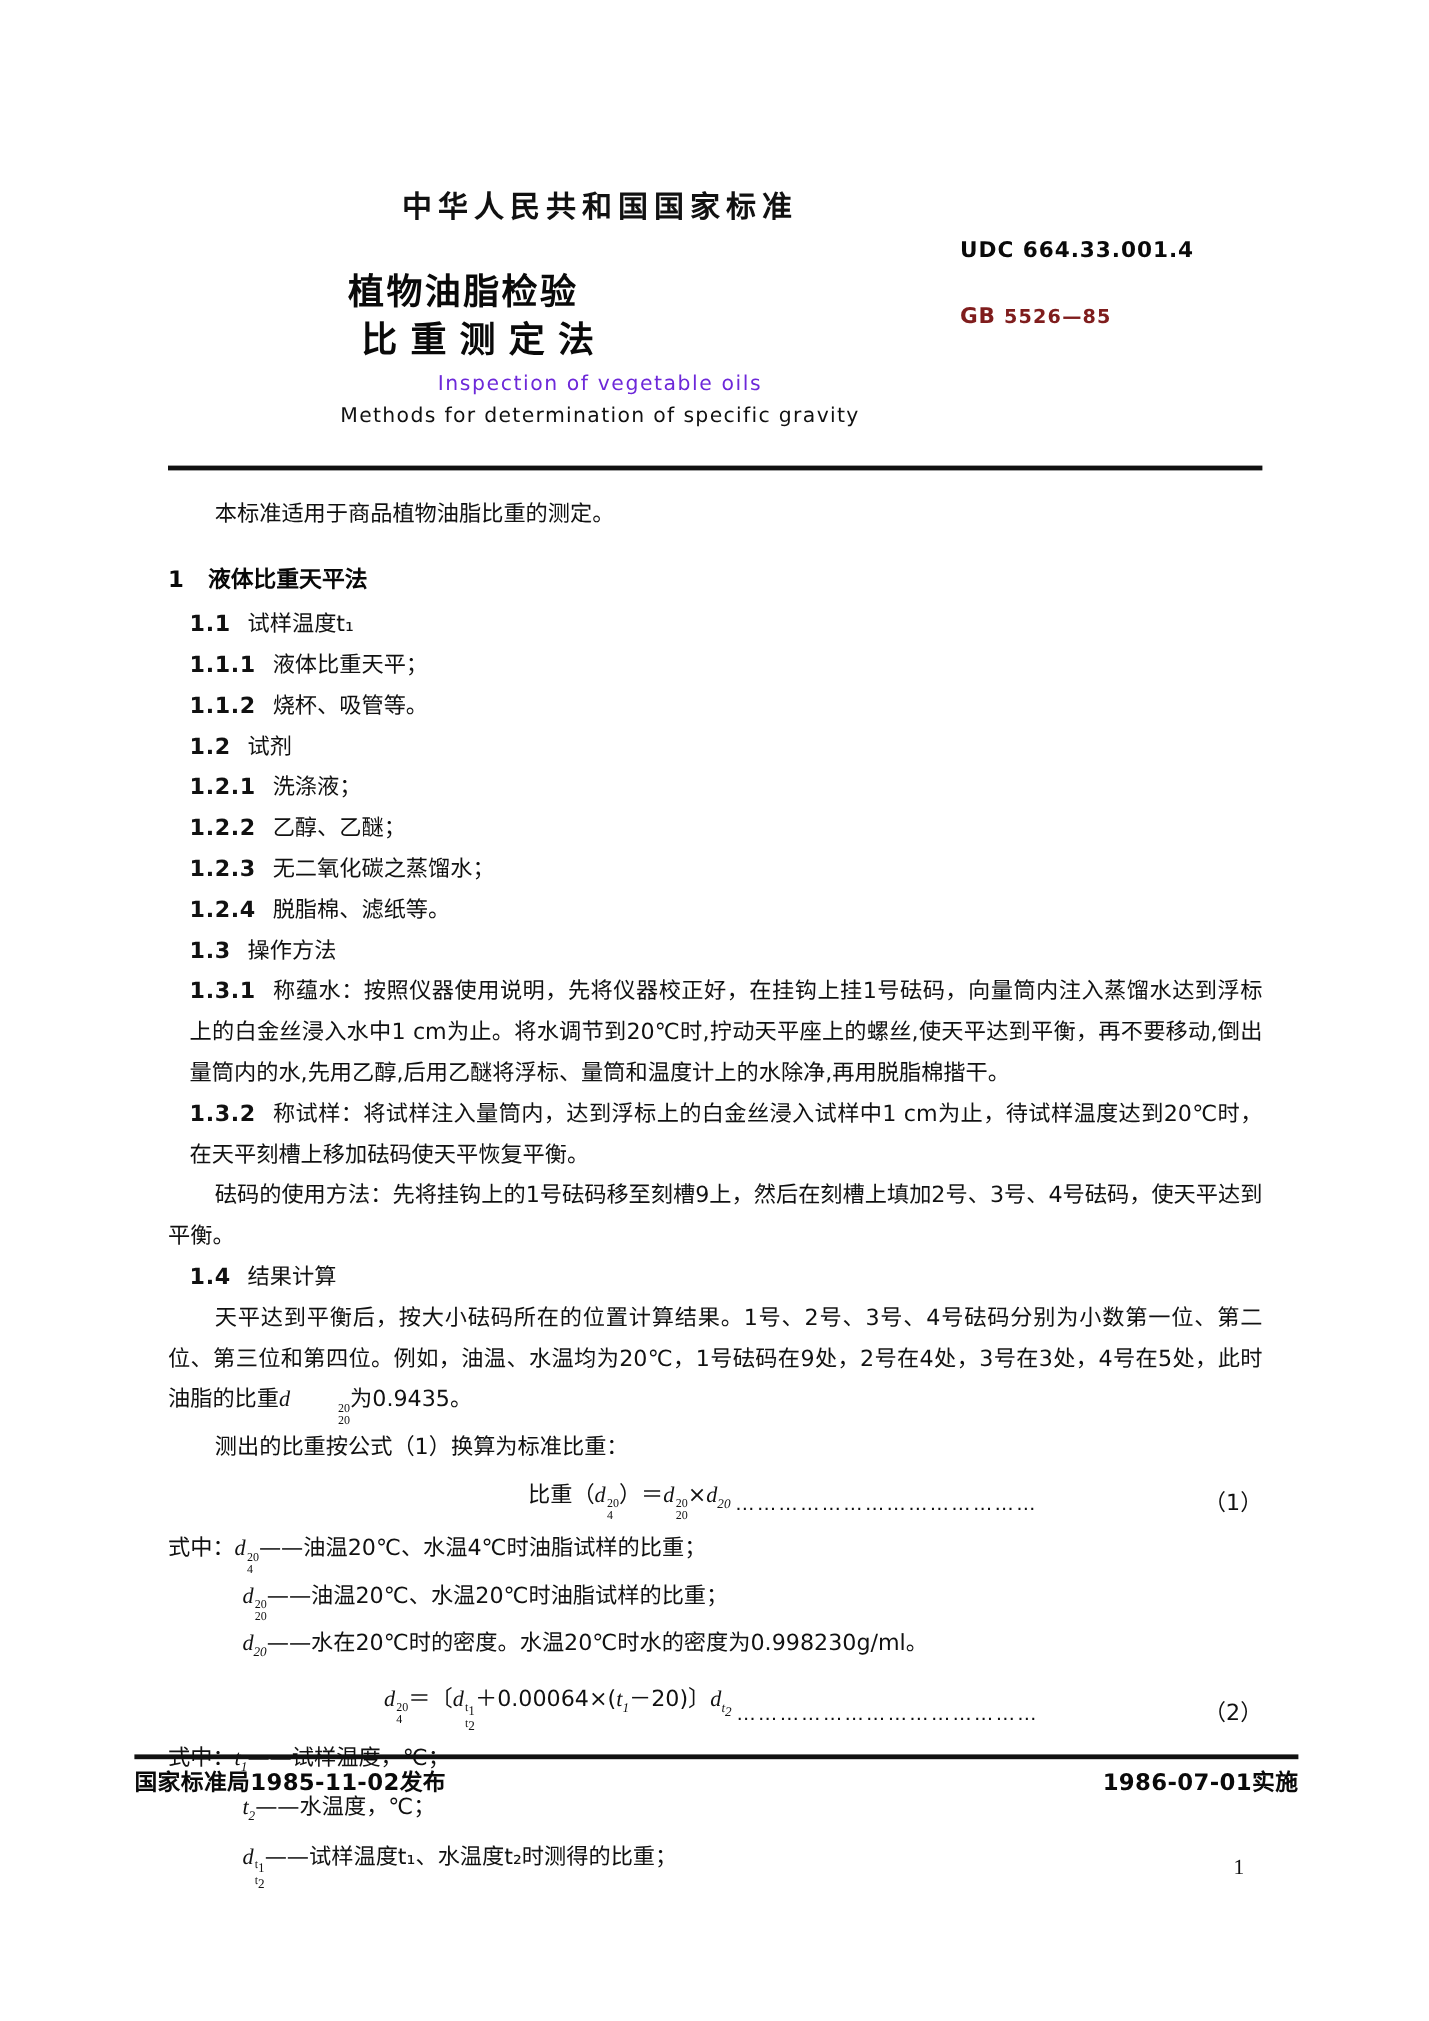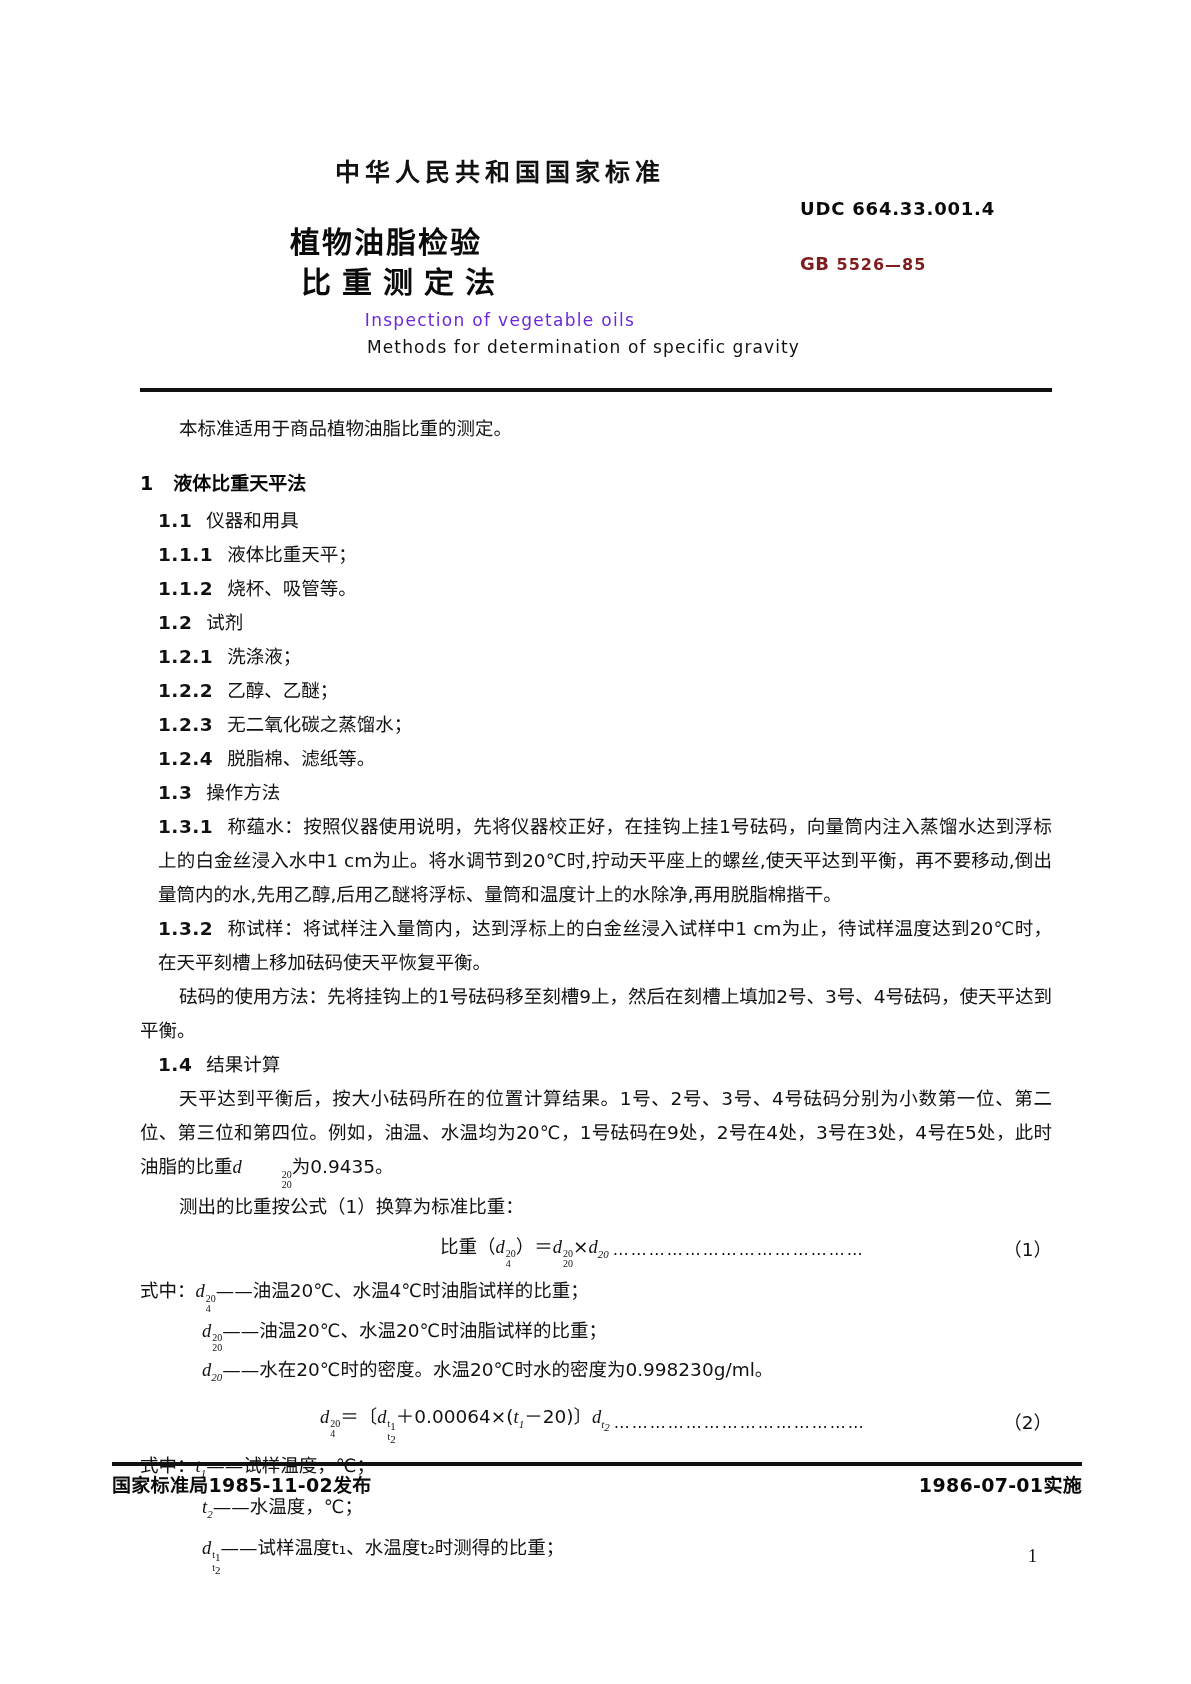--- a/index.html
+++ b/index.html
@@ -75,21 +75,21 @@
     font-family: "DejaVu Sans", "Liberation Sans", sans-serif;
     font-size: 17px;
     letter-spacing: 1.3px;
     color: #6d28d9;
   }
   .title-en-2 {
     position: absolute;
     left: 200px;
     top: 337px;
     width: 600px;
-    text-align: right;
+    text-align: center;
     font-family: "DejaVu Sans", "Liberation Sans", sans-serif;
     font-size: 17px;
     letter-spacing: 1.1px;
     color: #111;
   }
   .udc {
     position: absolute;
     left: 800px;
     top: 198px;
     font-family: "DejaVu Sans", "Liberation Sans", sans-serif;
@@ -181,21 +181,21 @@
     margin-top: 40px;
   }
 
   
   .formula {
     margin: 6px 0 2px 0;
     font-family: "DejaVu Sans", "Liberation Sans", sans-serif;
     font-size: 18.5px;
     line-height: 34px;
     display: flex;
-    align-items: center;
+    align-items: flex-end;
     color: #111;
   }
   .formula .lead { flex: 0 0 auto; }
   .formula .dots {
     flex: 1 1 auto;
     overflow: hidden;
     white-space: nowrap;
     letter-spacing: 2px;
     font-size: 16px;
     padding: 0 4px;
@@ -300,21 +300,21 @@
 
   <div class="body">
 
     <p class="txt scope">本标准适用于商品植物油脂比重的测定。</p>
 
     <h2 class="clause">
       <span class="no">1</span><span>液体比重天平法</span>
     </h2>
 
     <p class="txt sub">
-      <span class="no">1.1</span><span>仪器和用具</span>
+      <span class="no">1.1</span><span>试样温度t₁</span>
     </p>
     <p class="txt sub">
       <span class="no">1.1.1</span><span>液体比重天平；</span>
     </p>
     <p class="txt sub">
       <span class="no">1.1.2</span><span>烧杯、吸管等。</span>
     </p>
     <p class="txt sub">
       <span class="no">1.2</span><span>试剂</span>
     </p>

